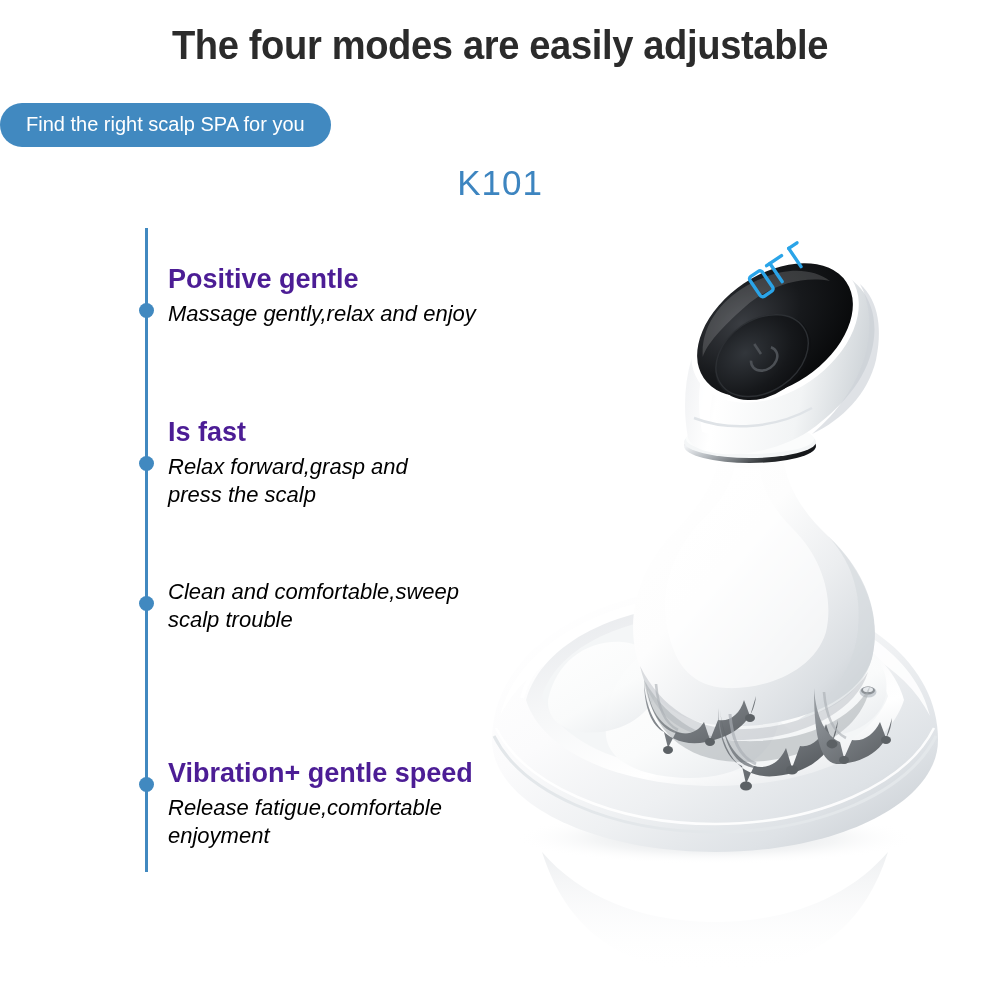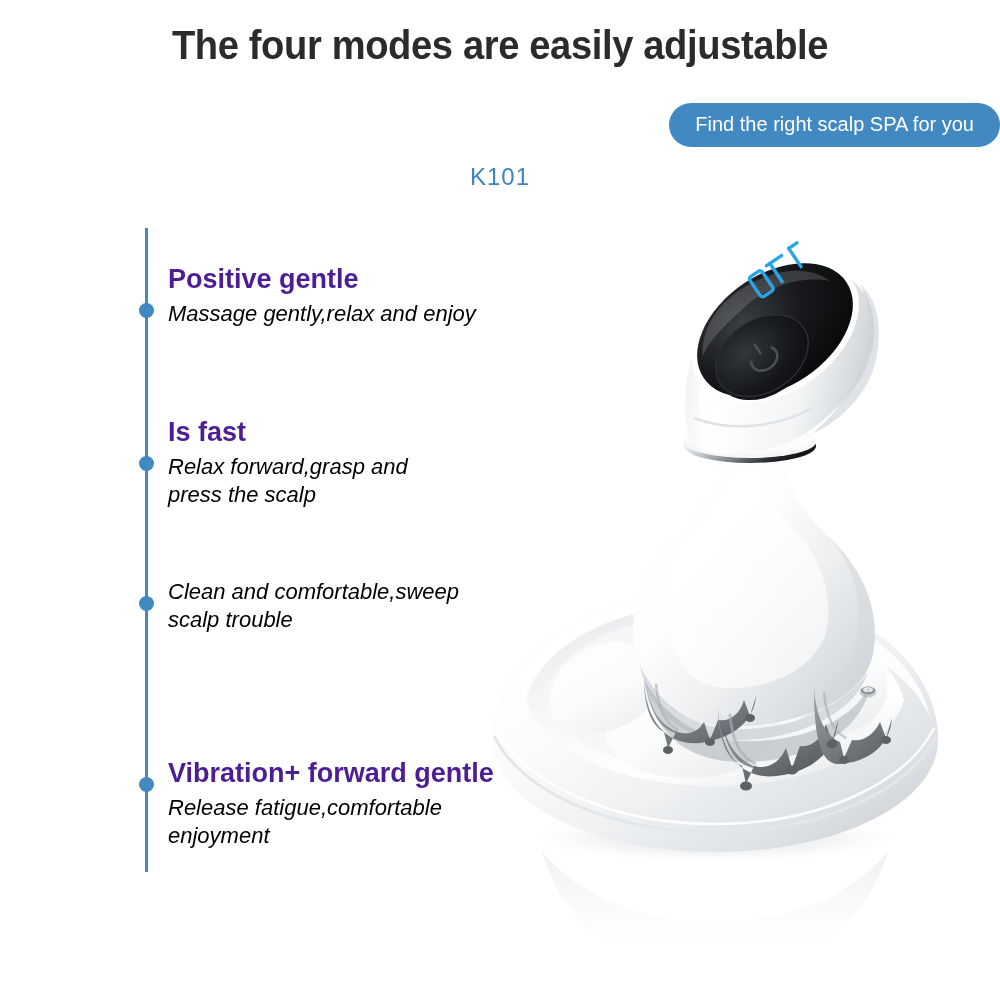--- a/index.html
+++ b/index.html
@@ -34,21 +34,21 @@
     transform: scaleX(0.93);
     transform-origin: center top;
     white-space: nowrap;
   }
 
   .badge-wrap {
     position: absolute;
     top: 103px;
     left: 0;
     width: 1000px;
-    text-align: right;
+    text-align: left;
   }
   .badge {
     display: inline-block;
     background: #4189c0;
     color: #ffffff;
     font-size: 20px;
     line-height: 1;
     padding: 11px 26px 13px 26px;
     border-radius: 22px;
     white-space: nowrap;
@@ -56,21 +56,21 @@
 
   .model-wrap {
     position: absolute;
     top: 163px;
     left: 0;
     width: 1000px;
     text-align: center;
   }
   .model-label {
     display: inline-block;
-    font-size: 24px;
+    font-size: 35px;
     color: #3d85c0;
     letter-spacing: 1px;
     font-weight: normal;
   }
 
   
   .timeline-line {
     position: absolute;
     left: 145px;
     top: 228px;
@@ -165,21 +165,21 @@
   </div>
 
   <div class="feature f-2">
     <div class="feature-desc">
       <span>Clean and comfortable,sweep</span>
       <span class="l2">scalp trouble</span>
     </div>
   </div>
 
   <div class="feature f-3">
-    <div class="feature-title">Vibration+ forward gentle</div>
+    <div class="feature-title">Vibration+ gentle speed</div>
     <div class="feature-desc">
       <span>Release fatigue,comfortable</span>
       <span class="l2">enjoyment</span>
     </div>
   </div>
 
   <div class="product">
     <svg width="560" height="800" viewBox="0 0 560 800" xmlns="http://www.w3.org/2000/svg">
       <defs>
         <linearGradient id="bodyGrad" x1="0.12" y1="0.1" x2="0.95" y2="0.92">

